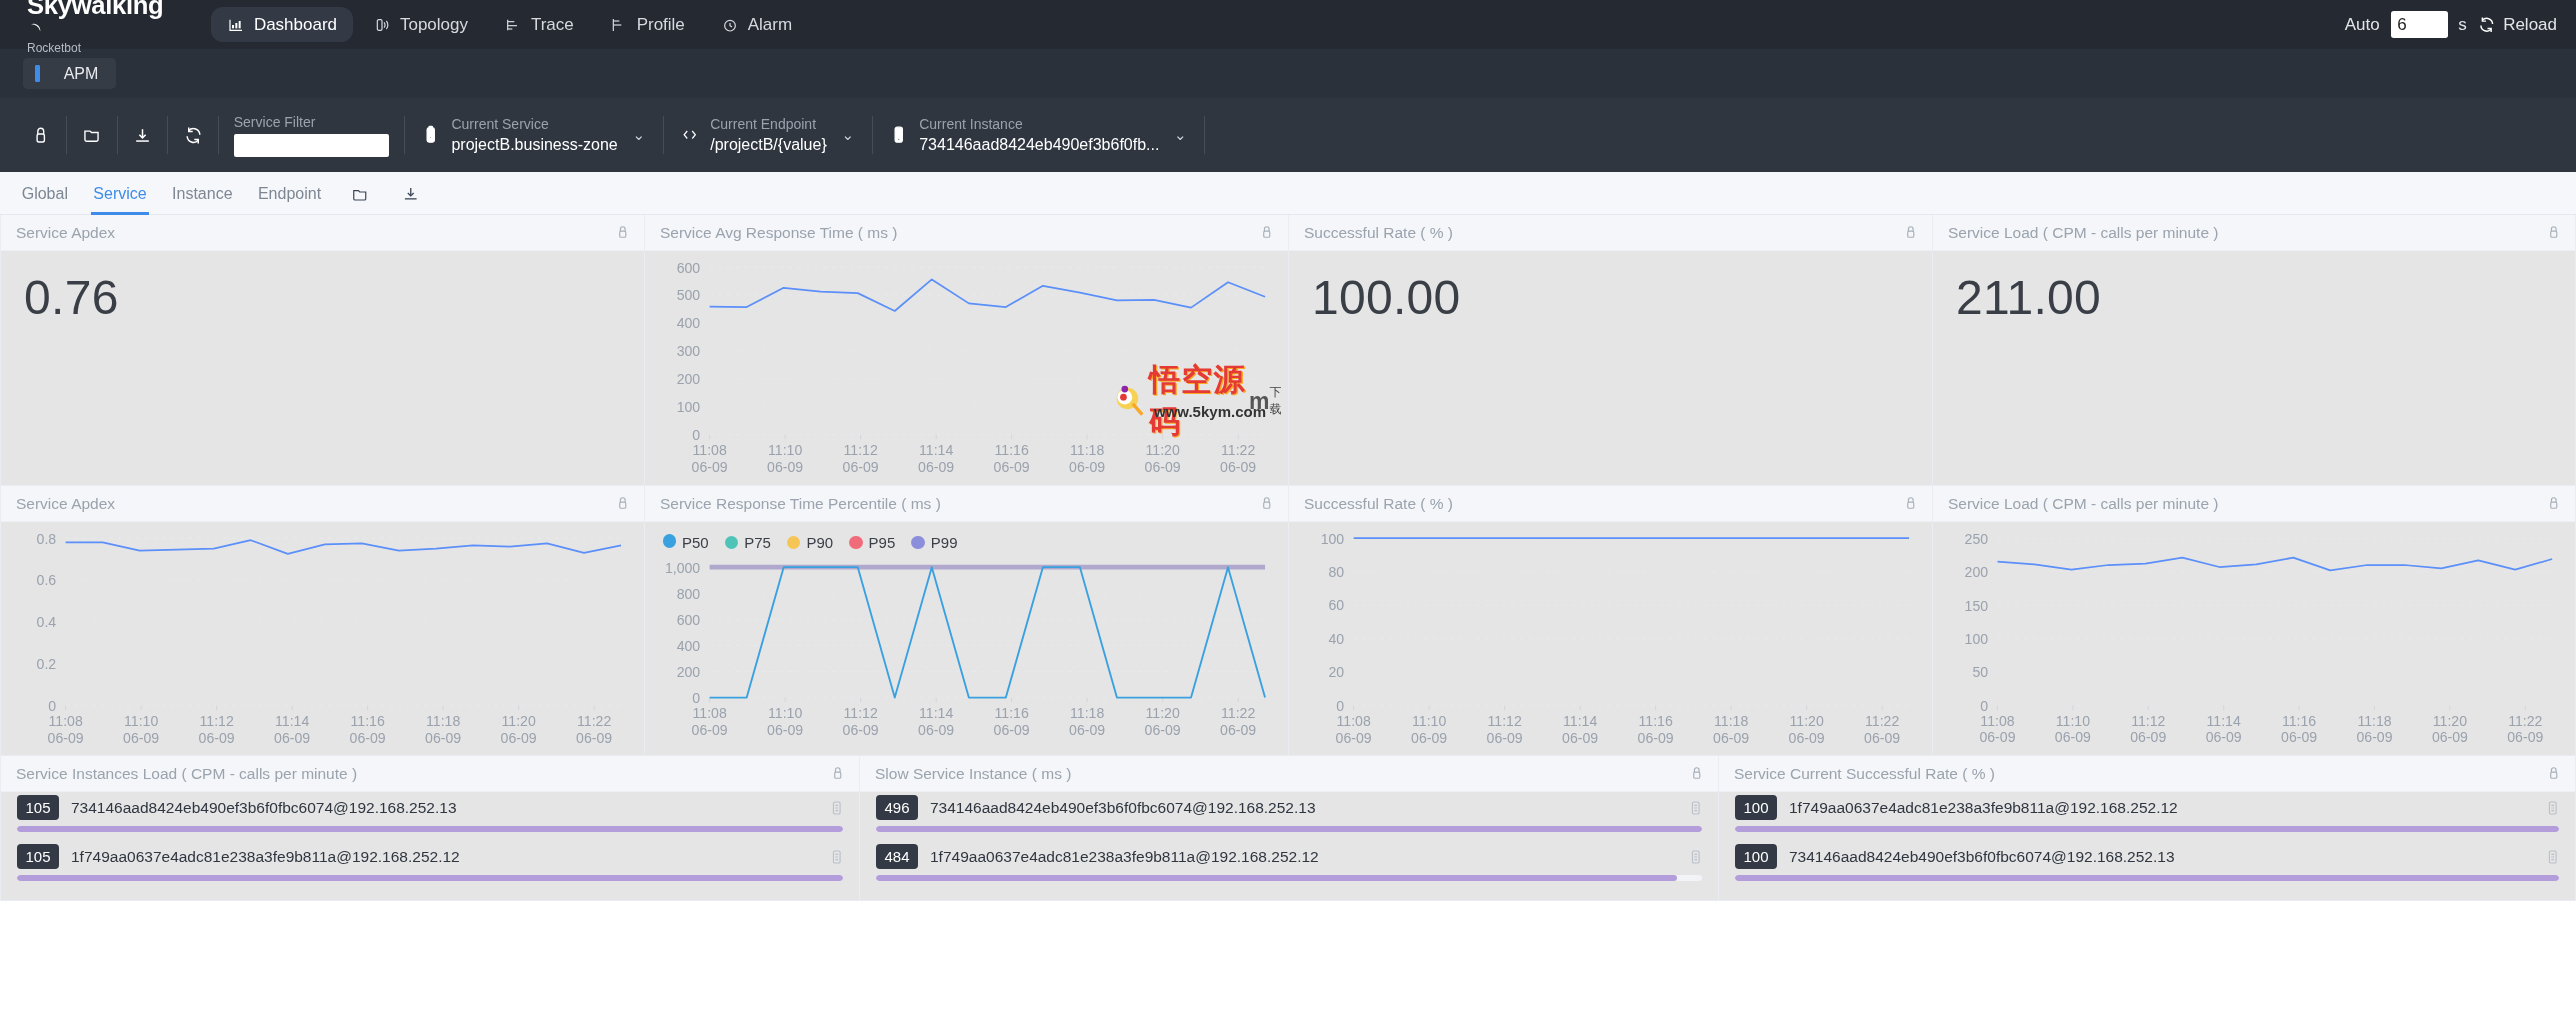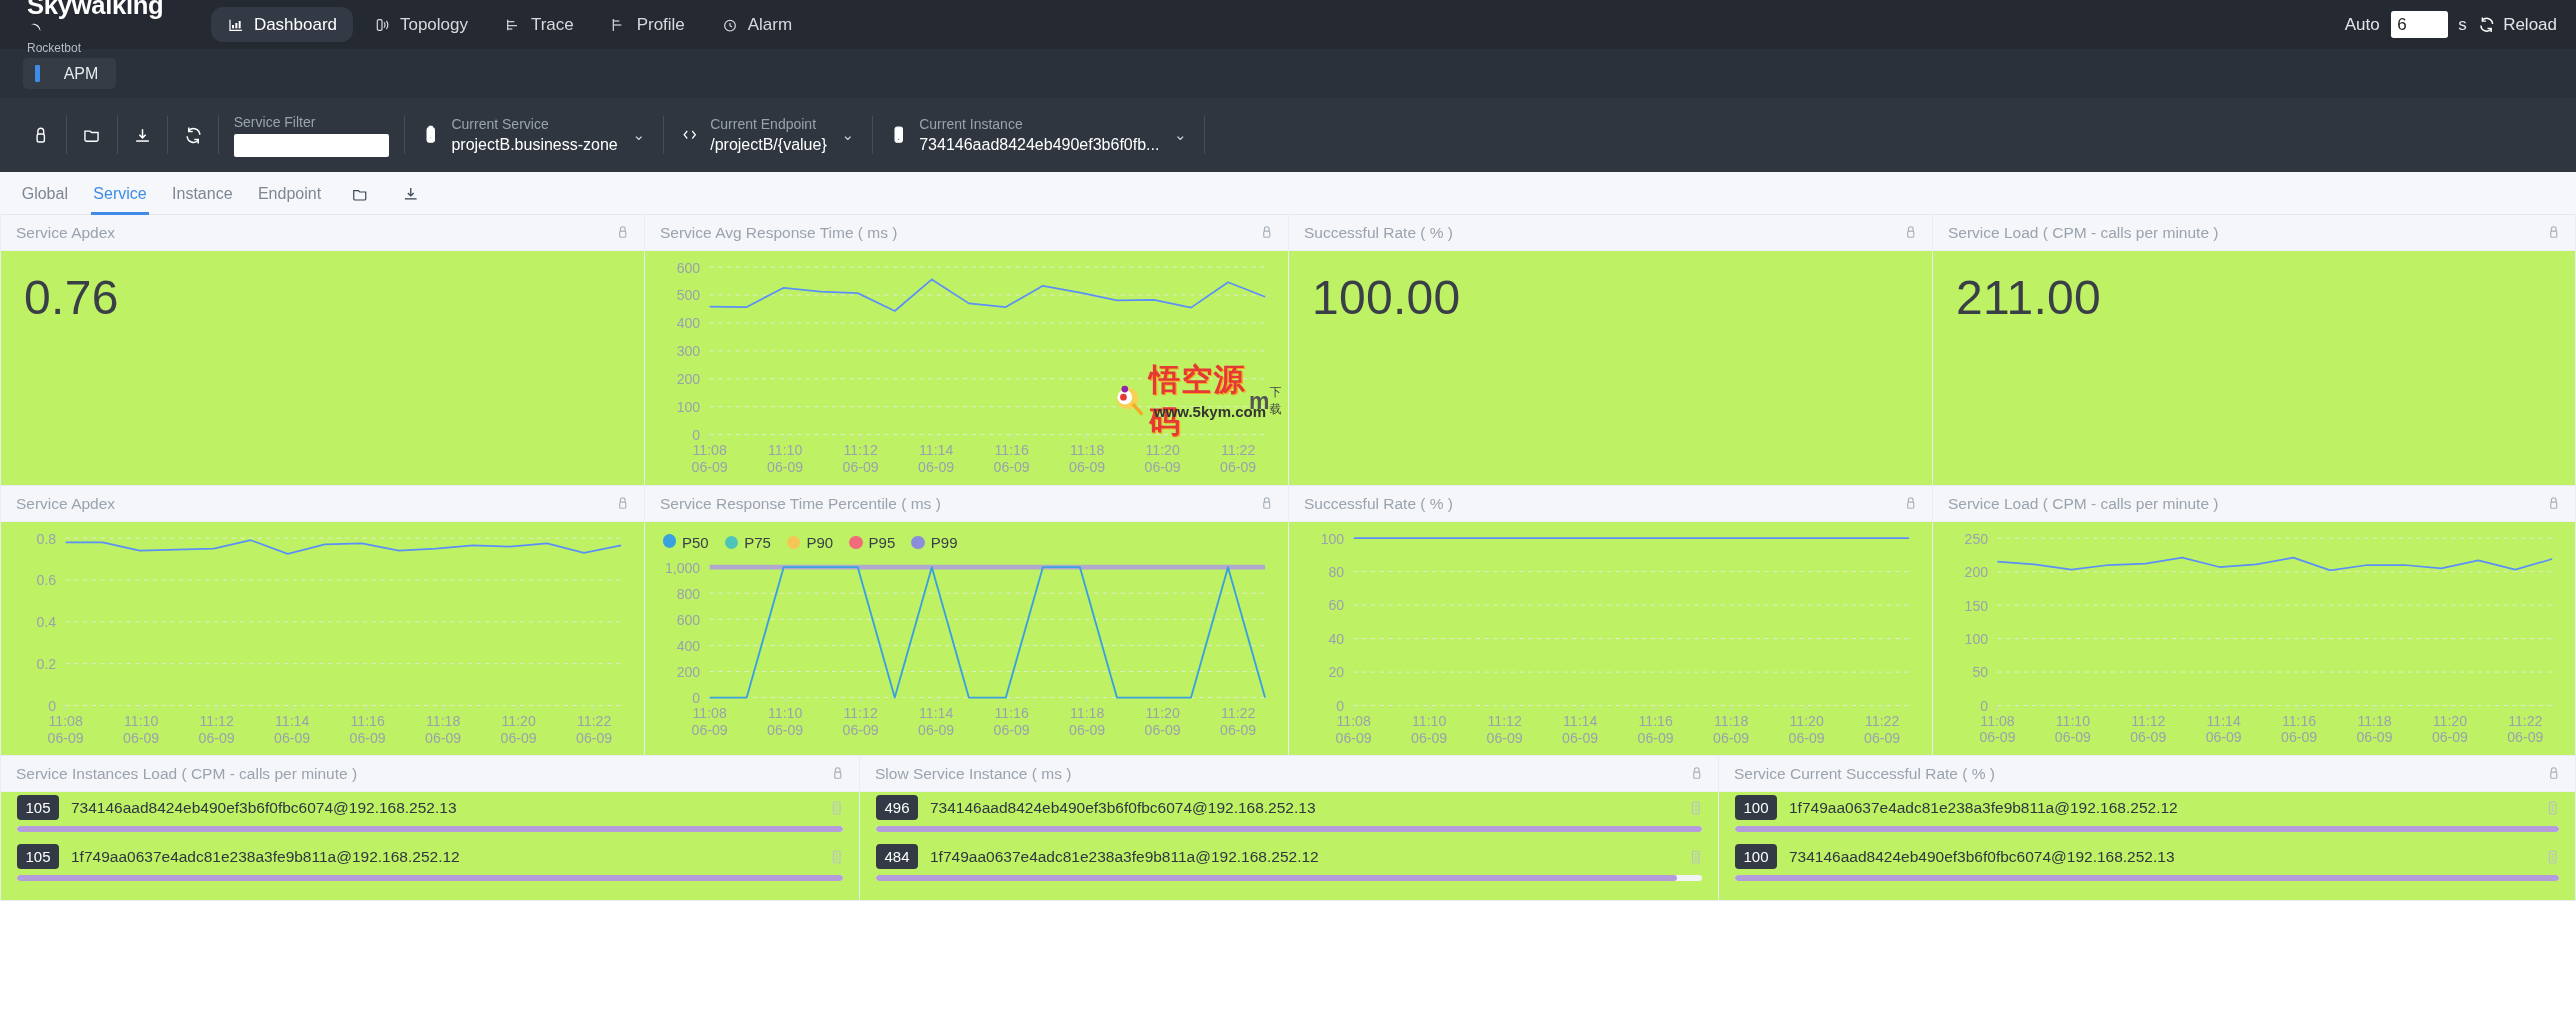--- a/index.html
+++ b/index.html
@@ -64,21 +64,21 @@
     display: flex; align-items: flex-start; padding-left: 19px; gap: 20px;
   }
   .subtab { font-size: 16px; color: #7d8794; cursor: pointer; height: 43px; display: flex; align-items: center; position: relative; padding: 0 2.7px; }
   .subtab.active { color: #3f8ce8; }
   .subtab.active::after { content: ""; position: absolute; left: 0; right: 0; bottom: 0; height: 2.7px; background: #3f8ce8; }
   .subtab-ico { width: 31px; height: 43px; display: flex; align-items: center; justify-content: center; cursor: pointer; color: #3c4654; }
 
   
   .grid { background: #fff; padding: 0; }
   .row { display: flex; }
-  .card { border: 0.7px solid #e9edf2; border-right: none; border-top: none; position: relative; background: #bef264; }
+  .card { border: 0.7px solid #e9edf2; border-right: none; border-top: none; position: relative; background: #e5e5e5; }
   .card:last-child { border-right: 0.7px solid #e9edf2; }
   .card-head {
     height: 36px; background: #f4f6f9; display: flex; align-items: center;
     padding: 0 15px; justify-content: space-between; border-bottom: 0.7px solid #edf0f4;
   }
   .card-title { font-size: 15.5px; color: #9aa3ae; white-space: nowrap; overflow: hidden; text-overflow: ellipsis; }
   .lock-ico { color: #a8b0ba; display: flex; align-items: center; }
   .card-body { position: relative; }
   .bignum { font-size: 48px; color: #3a3f47; padding: 19px 0 0 23px; letter-spacing: 0.3px; }
 

